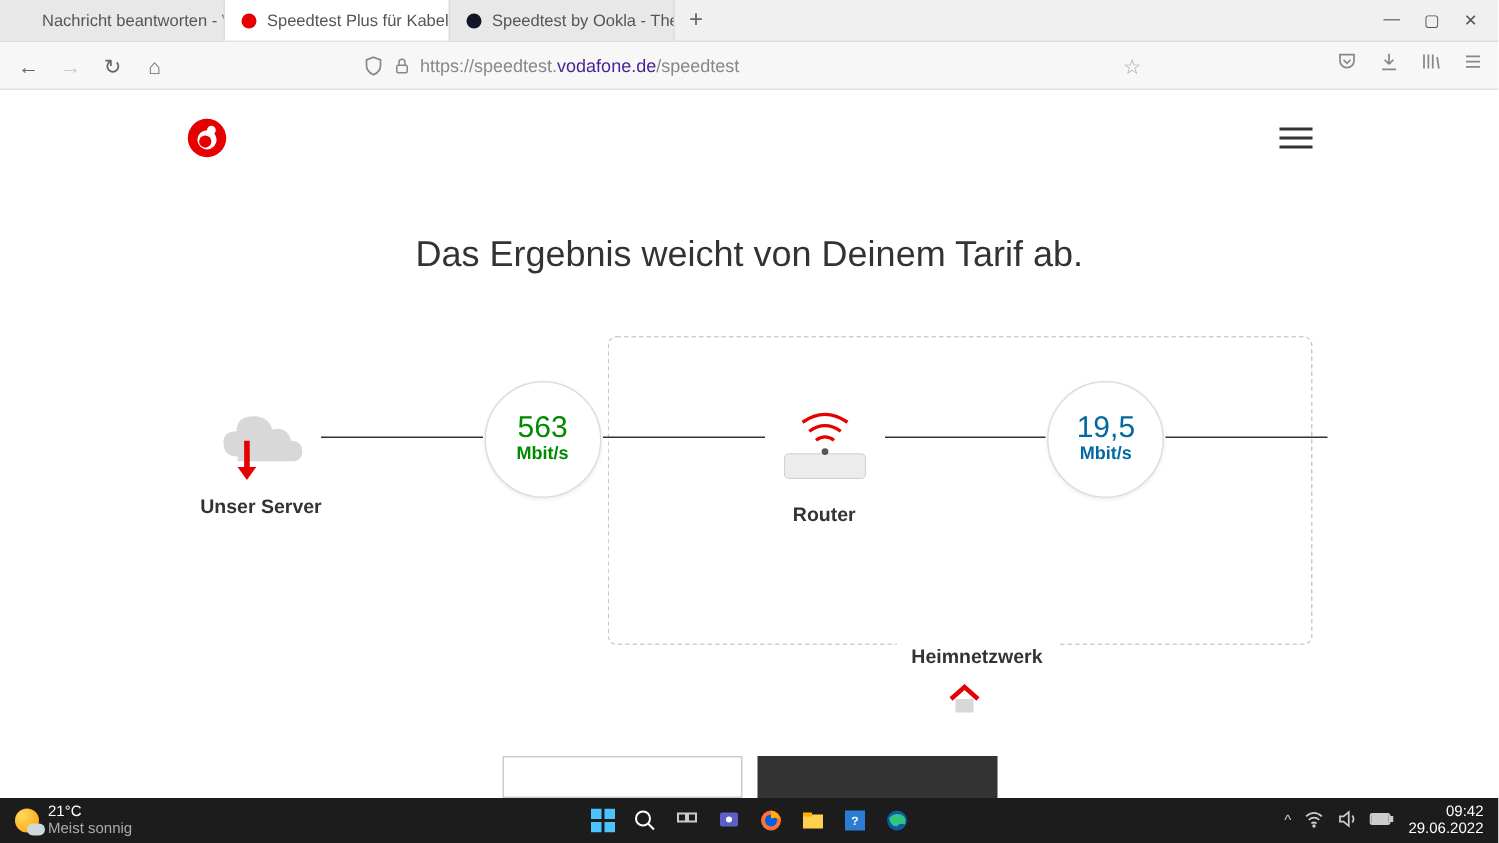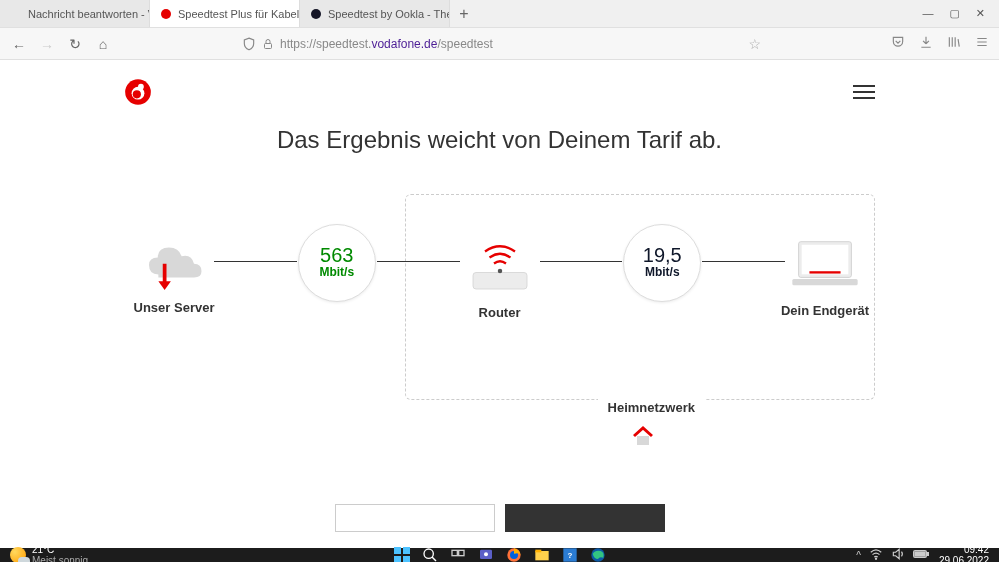--- a/index.html
+++ b/index.html
@@ -28,50 +28,50 @@
     .url-right { display: flex; gap: 14px; color: #888; align-items: center; }
     .url-right span { cursor: pointer; }
 
     
     .page { position: absolute; top: 60px; left: 0; right: 0; bottom: 30px; background: #fff; overflow: hidden; }
     .page-header { display: flex; align-items: center; justify-content: space-between; padding: 18px 124px; }
     .logo { width: 28px; height: 28px; }
     .hamburger { width: 22px; cursor: pointer; }
     .hamburger div { height: 2px; background: #333; margin: 4px 0; }
 
-    .heading { text-align: center; font-size: 24px; font-weight: 400; color: #333; margin-top: 2px; }
+    .heading { text-align: center; font-size: 24px; font-weight: 400; color: #333; margin-top: 32px; }
     .subheading { text-align: center; font-size: 14px; color: #444; margin-top: 16px; }
 
     
     .diagram-wrap { position: relative; margin: 70px 124px 0; }
     .dashed-box { position: absolute; right: 0; top: -30px; width: 470px; height: 206px; border: 1px dashed #ccc; border-radius: 6px; }
     .diagram { display: flex; align-items: center; justify-content: space-between; position: relative; }
     .node { display: flex; flex-direction: column; align-items: center; gap: 10px; min-width: 100px; }
     .node-label { font-size: 13px; font-weight: 600; color: #333; margin-top: 0; }
     .cloud-svg { width: 70px; height: 50px; }
     .arrow-down { color: #e60000; }
     .circle-badge { width: 78px; height: 78px; border-radius: 50%; background: #fff; border: 1px solid #ddd; box-shadow: 0 1px 3px rgba(0,0,0,0.08); display: flex; flex-direction: column; align-items: center; justify-content: center; }
     .big-num { font-size: 20px; font-weight: 400; line-height: 1; }
     .unit { font-size: 12px; font-weight: 700; line-height: 1.3; }
     .green { color: #008a00; }
-    .red { color: #0f172a; }
+    .red { color: #0369a1; }
     .connector { flex: 1; height: 1px; background: #333; margin: 0 -10px; position: relative; top: -16px; }
 
     .router-svg { width: 78px; height: 60px; }
     .laptop-svg { width: 78px; height: 56px; }
 
     .heimnetz-label { position: absolute; right: 170px; top: 172px; background: #fff; padding: 4px 10px; font-size: 13px; font-weight: 600; color: #333; }
     .house-icon { position: absolute; right: 220px; top: 200px; }
 
     .action-row { position: absolute; left: 50%; transform: translateX(-50%); bottom: 0; display: flex; gap: 10px; }
     .btn-outline { width: 160px; height: 28px; border: 1px solid #ccc; background: #fff; }
     .btn-dark { width: 160px; height: 28px; background: #333; }
 
     
-    .taskbar { position: absolute; bottom: 0; left: 0; right: 0; height: 14px; background: #1c1c1c; display: flex; align-items: center; justify-content: space-between; color: #fff; font-size: 10px; padding: 0 10px; }
+    .taskbar { position: absolute; bottom: 0; left: 0; right: 0; height: 30px; background: #1c1c1c; display: flex; align-items: center; justify-content: space-between; color: #fff; font-size: 10px; padding: 0 10px; }
     .tb-left { display: flex; align-items: center; gap: 6px; }
     .weather-icon { width: 16px; height: 16px; background: radial-gradient(circle at 30% 30%, #ffd95e, #ff9c00); border-radius: 50%; position: relative; }
     .weather-icon::after { content: ""; position: absolute; right: -4px; bottom: -2px; width: 12px; height: 8px; background: #cfd8dc; border-radius: 6px; }
     .tb-center { display: flex; align-items: center; gap: 10px; position: absolute; left: 50%; transform: translateX(-50%); }
     .tb-icon { width: 18px; height: 18px; display: flex; align-items: center; justify-content: center; cursor: pointer; }
     .tb-right { display: flex; align-items: center; gap: 10px; }
     .tray-icons { display: flex; gap: 8px; align-items: center; }
     .tray-icons span { cursor: pointer; color: #ccc; }
     .clock { text-align: right; line-height: 1.1; }
   </style>
@@ -217,29 +217,20 @@
       <div class="node">
         <div class="circle-badge">
           <div class="big-num red">19,5</div>
           <div class="unit red">Mbit/s</div>
         </div>
         <div style="height:18px;"></div>
       </div>
 
       <div class="connector"></div>
 
-      <div class="node">
-        <svg class="laptop-svg" viewBox="0 0 100 72">
-          <rect x="16" y="6" width="68" height="46" rx="3" fill="#ececec" stroke="#ccc"></rect>
-          <rect x="20" y="10" width="60" height="38" fill="#fff"></rect>
-          <rect x="8" y="54" width="84" height="8" rx="2" fill="#d8d8d8"></rect>
-          <rect x="30" y="44" width="40" height="3" fill="#e60000"></rect>
-        </svg>
-        <div class="node-label">Dein Endgerät</div>
-      </div>
     </div>
 
     <div class="heimnetz-label">Heimnetzwerk</div>
     <div class="house-icon">
       <svg width="24" height="24" viewBox="0 0 24 24">
           <path d="M3 12 L12 4 L21 12" stroke="#e60000" stroke-width="3" fill="none"></path>
           <rect x="6" y="12" width="12" height="9" fill="#d8d8d8"></rect>
         </svg>
     </div>
   </div>

